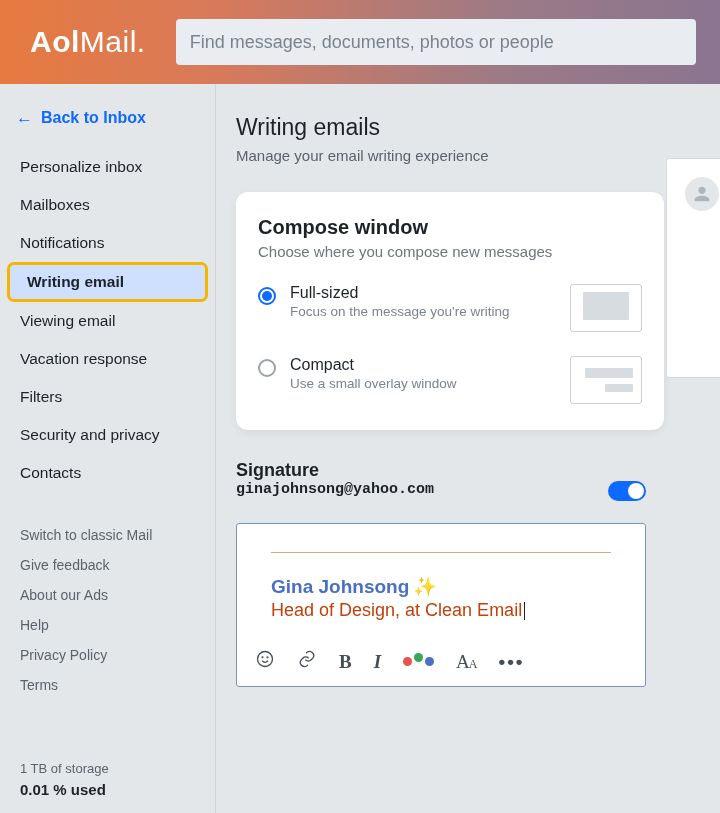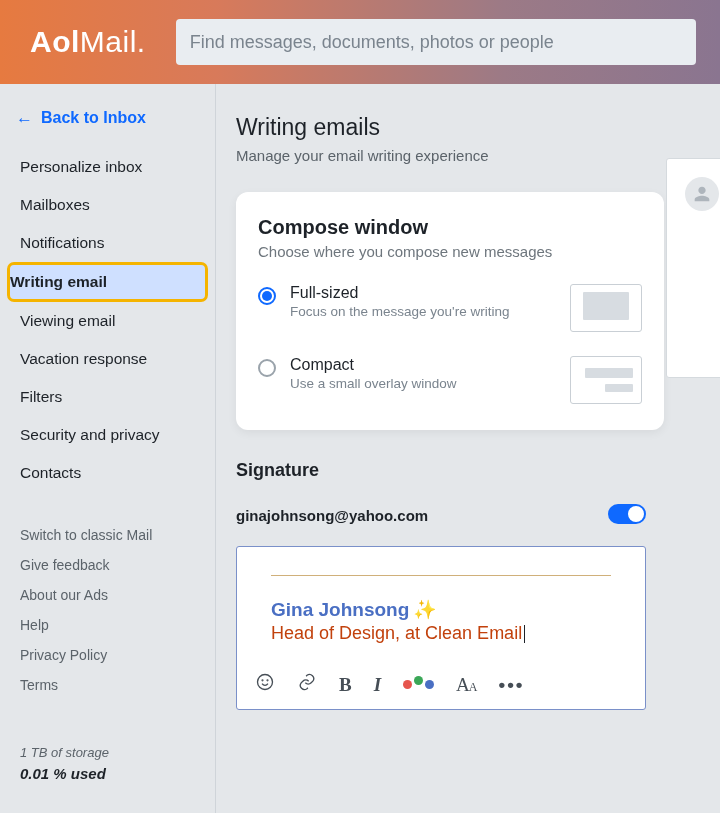--- a/index.html
+++ b/index.html
@@ -7,24 +7,24 @@
   .header { height:84px; background:linear-gradient(90deg,#e67a40 0%, #d87a5a 30%, #9c7a86 70%, #8a7590 100%); display:flex; align-items:center; padding:0 24px 0 30px; }
   .logo { color:#fff; font-size:30px; font-weight:400; letter-spacing:0.5px; display:flex; align-items:baseline;}
   .logo b{font-weight:800;}
   .search { margin-left:30px; flex:1; height:46px; background:#e9edf1; border-radius:4px; display:flex; align-items:center; padding:0 14px; color:#7a848e; font-size:18px;}
   .layout { display:flex; height:calc(813px - 84px); }
   .sidebar { width:216px; background:#e4e7ea; border-right:1px solid #cfd4d9; padding-top:18px; display:flex; flex-direction:column; position:relative;}
   .back { color:#0f69ff; font-size:16px; font-weight:600; display:flex; align-items:center; gap:8px; padding:6px 16px 20px 16px; cursor:pointer;}
   .back-arrow{ font-size:17px; }
   .nav-item { font-size:15.5px; color:#1d2228; padding:10px 20px; cursor:pointer; }
   .nav-item.active-wrap{ padding:0 7px; }
-  .nav-active { background:#cfe0ff; border:3px solid #f5b400; border-radius:7px; padding:8px 0; font-weight:700;}
+  .nav-active { background:#cfe0ff; border:3px solid #f5b400; border-radius:7px; padding:8px 17px; font-weight:700;}
   .sec-links{ margin-top:28px; }
   .sec-link{ font-size:14px; color:#5b636a; padding:7px 20px; cursor:pointer;}
-  .storage{ position:absolute; bottom:28px; left:20px; font-size:13px; color:#5b636a; line-height:1.5;font-style:italic;}
+  .storage{ position:absolute; bottom:12px; left:20px; font-size:13px; color:#5b636a; line-height:1.5;}
   .storage .used{ font-size:15px; font-weight:700; color:#1d2228;}
   .main{ flex:1; background:#e4e7ea; padding:30px 0 10px 20px; overflow:hidden; position:relative;}
   .page-title{ font-size:23px; font-weight:400; color:#1d2228;}
   .page-sub{ font-size:15px; color:#5b636a; margin-top:6px;}
   .card{ background:#fff; border-radius:12px; padding:24px 22px 26px 22px; margin-top:28px; width:428px; box-shadow:0 3px 10px rgba(0,0,0,0.06);}
   .card h2{ font-size:20px; font-weight:700; color:#1d2228;}
   .card .sub{ font-size:15px; color:#6e767d; margin-top:4px;}
   .opt{ display:flex; align-items:flex-start; gap:14px; margin-top:24px;}
   .radio{ width:18px; height:18px; border:2px solid #0f69ff; border-radius:50%; display:flex; align-items:center; justify-content:center; margin-top:3px; flex-shrink:0;}
   .radio.sel::after{ content:""; width:10px; height:10px; background:#0f69ff; border-radius:50%;}
@@ -35,21 +35,21 @@
   .thumb .box{ background:#d7dce1; border-radius:1px;}
   .thumb.full .box{ width:46px; height:28px; margin-top:-4px;}
   .thumb.compact{ flex-direction:column; align-items:flex-end; padding:8px 8px; gap:6px;}
   .thumb.compact .box{ width:48px; height:10px;}
   .thumb.compact .box.sm{ width:28px; height:8px;}
   .row-setting{ display:flex; align-items:center; width:410px; margin-top:28px;}
   .row-setting .lbl{ font-size:17px; font-weight:700; color:#1d2228; flex:1;}
   .toggle{ width:38px; height:20px; background:#0f69ff; border-radius:20px; position:relative; cursor:pointer;}
   .toggle::after{ content:""; position:absolute; right:2px; top:2px; width:16px; height:16px; background:#fff; border-radius:50%;}
   .sig-title{ font-size:18px; font-weight:700; color:#1d2228; margin-top:30px;}
-  .sig-row{ display:flex; align-items:flex-end; width:410px; margin-top:23px;}
+  .sig-row{ display:flex; align-items:flex-start; width:410px; margin-top:0;font-family:Liberation Mono, monospace;}
   .sig-row .em{ font-size:15px; font-weight:700; color:#1d2228; flex:1;}
   .sig-box{ width:410px; border:1.5px solid #7a90c9; border-radius:3px; margin-top:22px; background:#fff; padding:0;}
   .sig-content{ padding:28px 34px 18px 34px; }
   .sig-hr{ border:none; border-top:1px solid #d0b07a; margin-bottom:22px;}
   .sig-name{ color:#4a6fc3; font-size:19px; font-weight:600; display:flex; align-items:center; gap:4px;}
   .sig-role{ font-size:18px; color:#c2410c; margin-top:2px;}
   .sig-role::after{content:""; display:inline-block; width:1px; height:18px; background:#1d2228; margin-left:2px; vertical-align:middle;}
   .sig-tools{ display:flex; align-items:center; gap:22px; padding:10px 18px 12px 18px; color:#464e56;}
   .sig-tools span, .sig-tools div{ cursor:pointer; font-size:19px;}
   .bold{ font-weight:800; font-family:Georgia,serif;}

